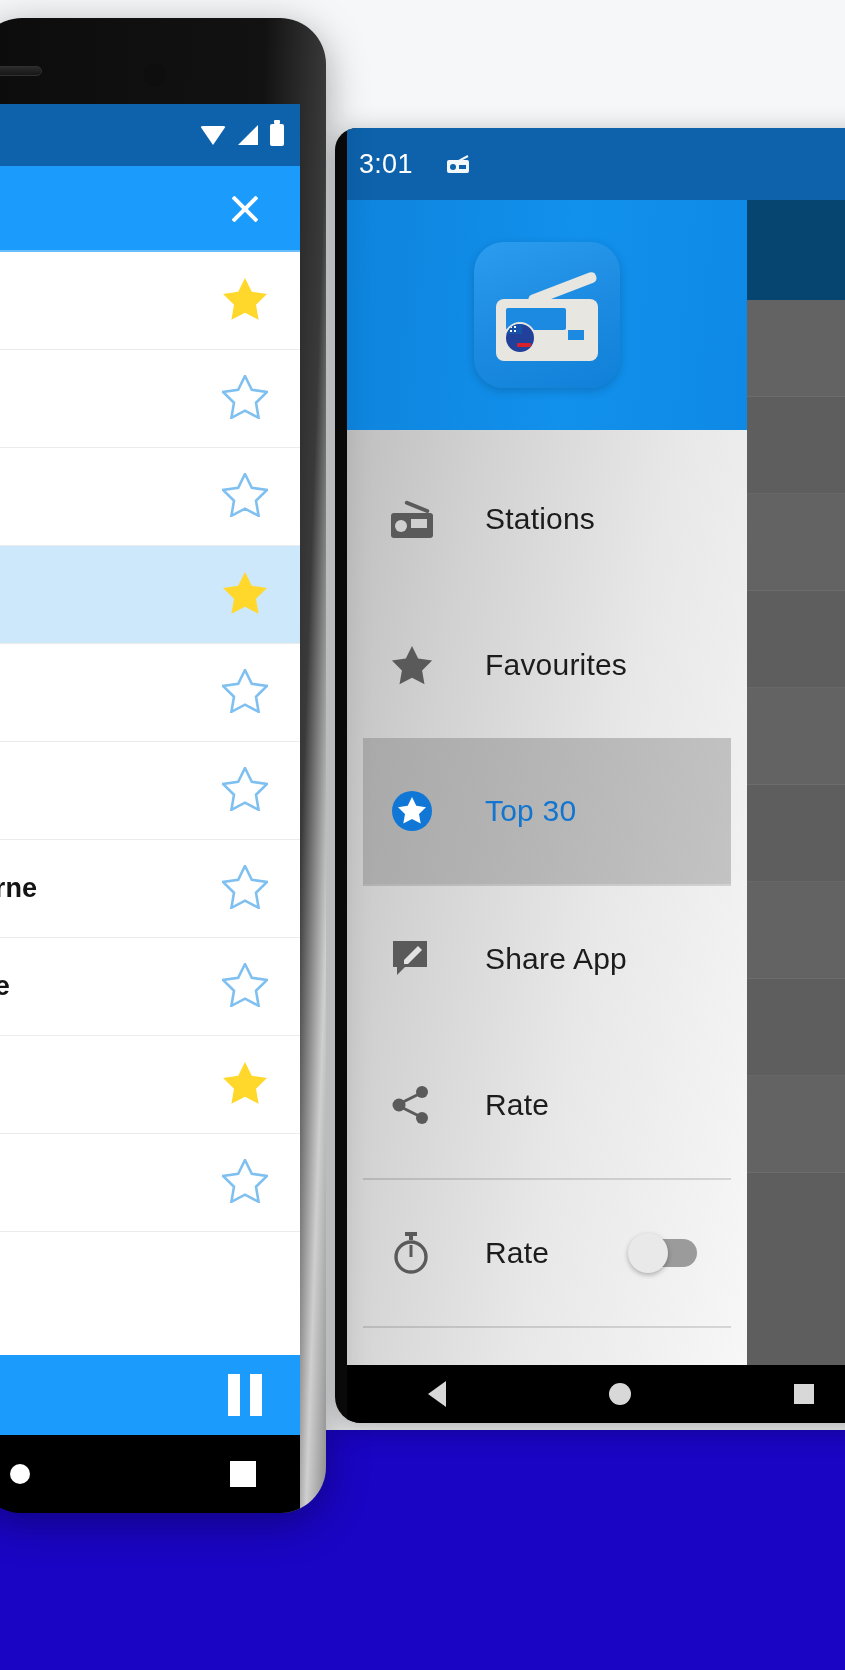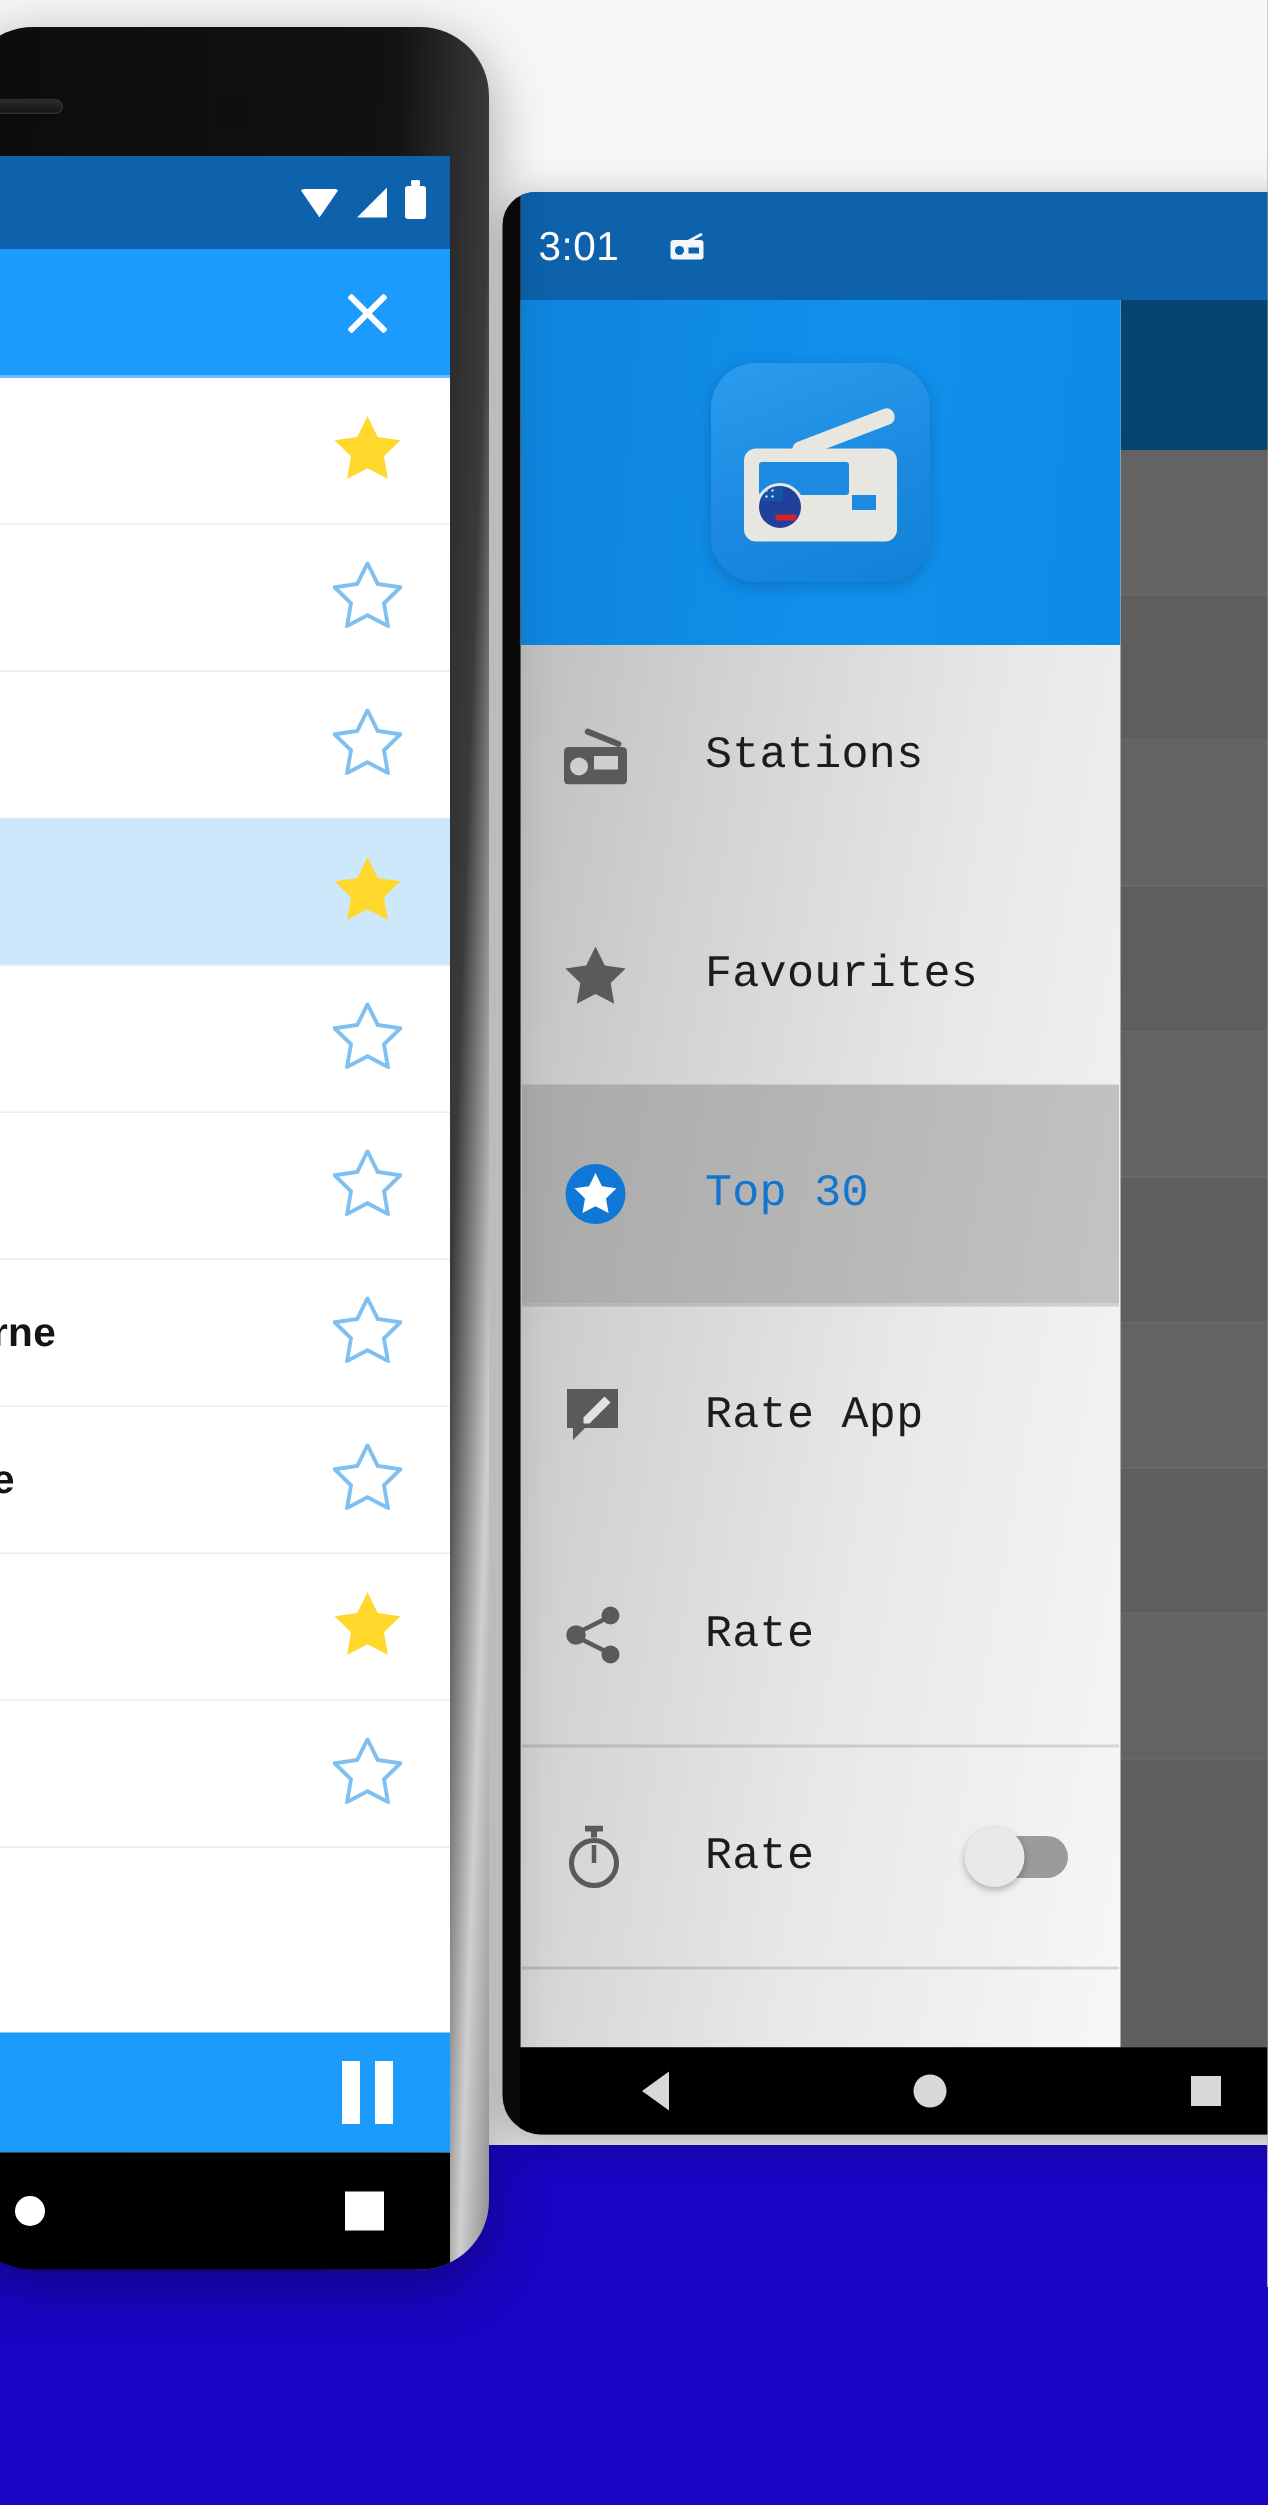--- a/index.html
+++ b/index.html
@@ -87,21 +87,21 @@
   }
   .radio-dial {
     position:absolute; left:30px; top:80px; width:32px; height:32px; border-radius:50%;
     background:#21409a; overflow:hidden; border:2px solid #e8e6e0;
   }
   .radio-dial::before { content:""; position:absolute; left:0; top:0; width:16px; height:10px; background:#1552a8; }
   .radio-dial::after  { content:""; position:absolute; left:3px; top:1px; width:9px; height:7px;
                         background:radial-gradient(circle,#fff 0 1px,transparent 1px) 0 0/4px 4px; }
   .radio-flagstripe { position:absolute; right:3px; bottom:5px; width:14px; height:4px; background:#d7222e; border-radius:1px; }
 
-  .drawer-list { padding:1px;font-family:Liberation Mono, monospace; }
+  .drawer-list { padding:16px; }
   .d-item {
     height:146px; display:flex; align-items:center; padding:0 0 0 28px; position:relative;
   }
   .d-item.selected { background:linear-gradient(100deg,#a9a9a9 0%,#b6b6b6 50%,#c3c3c3 100%); }
   .d-icon { width:66px; flex:0 0 66px; display:flex; align-items:center; justify-content:flex-start; }
   .d-icon svg { display:block; }
   .d-label { font-size:30px; color:#1c1c1c; letter-spacing:.2px; margin-left:28px; }
   .d-item.selected .d-label { color:#1275d0; }
   .d-sep { height:2px; background:rgba(0,0,0,.13); margin:0; }
   .d-toggle {
@@ -277,21 +277,21 @@
 
           <div class="d-sep"></div>
 
           <div class="d-item">
             <span class="d-icon">
               <svg width="40" height="40" viewBox="0 0 40 40">
                   <path d="M2 2h34v26H14l-8 8v-8H2z" fill="#5a5a5a"></path>
                   <path d="M27 7L13 21v4h4L31 11z" fill="#e2e2e2"></path>
                 </svg>
             </span>
-            <span class="d-label">Rate App</span>
+            <span class="d-label">Share App</span>
           </div>
 
           <div class="d-item">
             <span class="d-icon">
               <svg width="40" height="40" viewBox="0 0 40 40">
                   <circle cx="31" cy="7" r="6" fill="#5a5a5a"></circle>
                   <circle cx="31" cy="33" r="6" fill="#5a5a5a"></circle>
                   <circle cx="8" cy="20" r="6.5" fill="#5a5a5a"></circle>
                   <path d="M12 17l16-8M12 23l16 8" stroke="#5a5a5a" stroke-width="3" fill="none"></path>
                 </svg>

